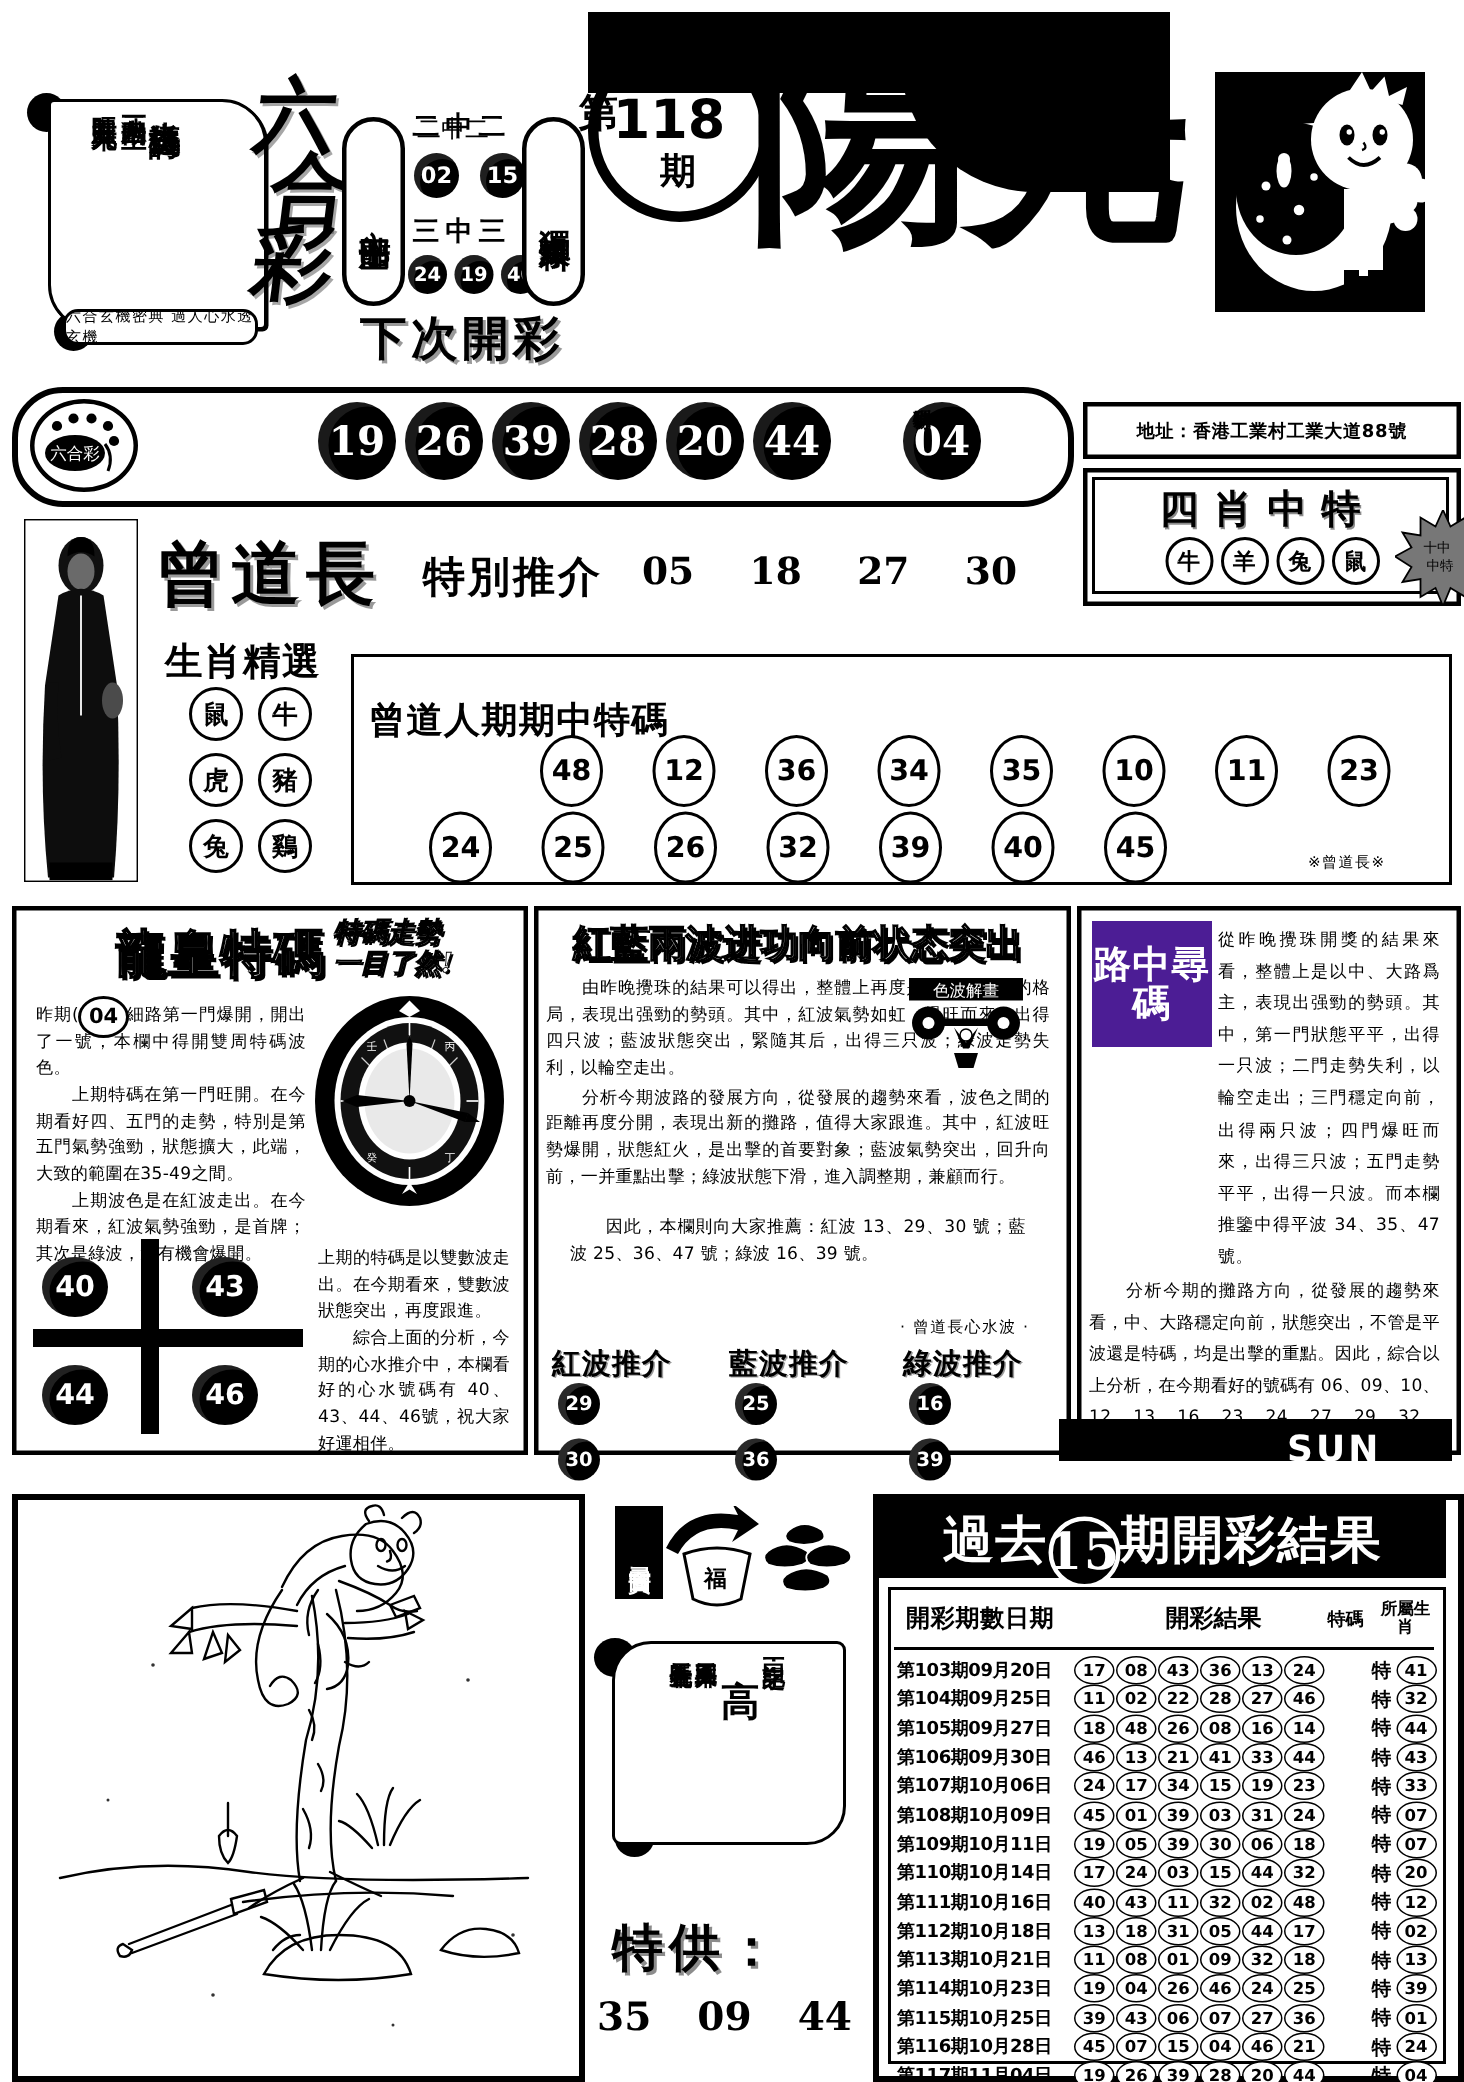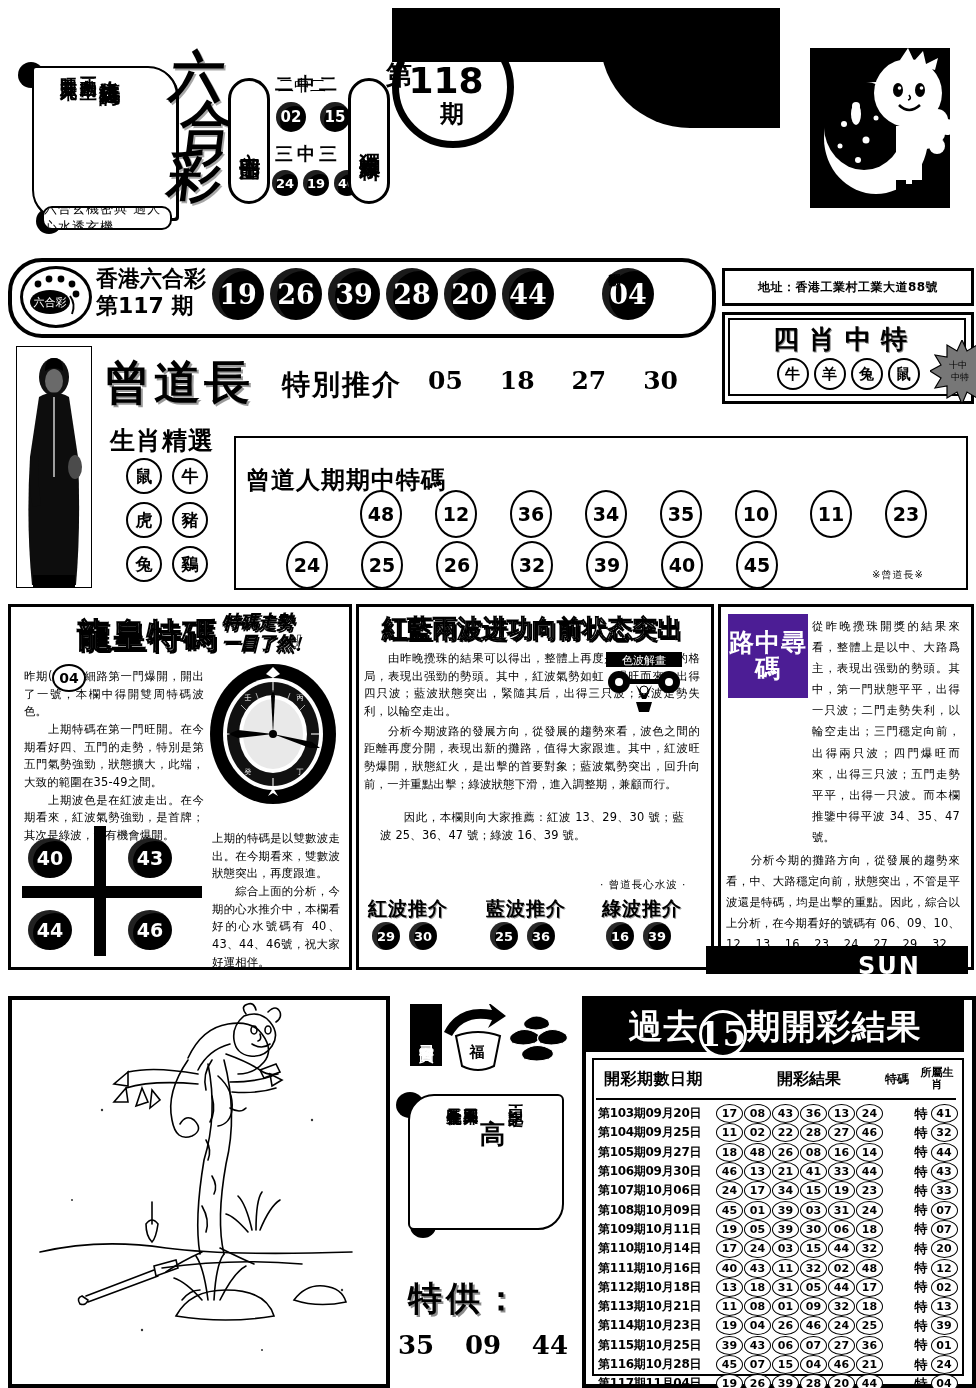--- a/index.html
+++ b/index.html
@@ -19,21 +19,21 @@
     background:#fff;border:2px solid #000;border-radius:4px 30px 4px 30px;
     box-shadow:1px 1px 0 #000;}
   .scroll-roll{position:absolute;width:26px;height:26px;background:#000;border-radius:50%;}
   .poem-cols{position:absolute;left:8px;top:6px;width:128px;height:140px;
     display:flex;flex-direction:row-reverse;justify-content:center;gap:2px;}
   .poem-col{writing-mode:vertical-rl;text-orientation:upright;font-size:17px;
     font-weight:bold;line-height:1.05;letter-spacing:1px;}
   .poem-title{font-size:21px;}
   .scroll-ribbon{position:absolute;left:24px;top:148px;width:126px;height:20px;
     border:2px solid #000;border-radius:10px;background:#fff;
-    font-size:13px;display:flex;align-items:center;justify-content:center;
+    font-size:10px;display:flex;align-items:center;justify-content:center;
     letter-spacing:1px;overflow:hidden;}
 
   .lhc-logo{left:168px;top:52px;width:88px;height:175px;}
   .lhc-ch{font-size:54px;font-weight:bold;line-height:0.92;
     font-family:"DejaVu Serif","Liberation Serif",serif;
     transform:skewX(-7deg);text-shadow:2px 2px 0 rgba(0,0,0,.35);}
 
   .pill{border:3px solid #000;border-radius:22px;background:#fff;
     display:flex;align-items:center;justify-content:center;}
   .pill .vert{font-size:21px;font-weight:bold;line-height:1.12;letter-spacing:2px;}
@@ -134,21 +134,21 @@
   #p1-txt2{left:212px;top:830px;width:128px;}
 
   #p2-head{left:364px;top:612px;width:336px;text-align:center;font-size:25px;font-weight:bold;
     letter-spacing:0px;font-family:"DejaVu Serif","Liberation Serif",serif;
     -webkit-text-stroke:.8px #000;color:#fff;text-shadow:2px 2px 0 #000;}
   #p2-txt{left:364px;top:650px;width:336px;}
   #p2-icon{left:606px;top:652px;width:90px;height:62px;}
   #p2-sig{left:600px;top:878px;font-size:10.5px;letter-spacing:1px;}
   .wavehead{position:absolute;font-size:19px;font-weight:bold;letter-spacing:1px;
     font-family:"DejaVu Serif","Liberation Serif",serif;text-shadow:1px 1px 0 rgba(0,0,0,.4);}
-  .waveballs{position:absolute;display:flex;gap:9px;}
+  .waveballs{position:absolute;display:flex;gap:9px;flex-direction:column;}
   .wb{width:28px;height:28px;border-radius:50%;background:#000;color:#fff;
     display:flex;align-items:center;justify-content:center;font-size:13px;font-weight:bold;
     box-shadow:inset 5px 2px 0 rgba(255,255,255,.16);}
 
   #p3-badge{left:728px;top:614px;width:80px;height:84px;background:#4c1d95;color:#fff;
     display:flex;align-items:center;justify-content:center;text-align:center;}
   #p3-badge span{font-size:25px;font-weight:bold;line-height:1.05;letter-spacing:1px;
     font-family:"DejaVu Serif","Liberation Serif",serif;}
   #p3-txt{left:726px;top:616px;width:234px;}
   #p3-txt p:first-child{text-indent:0;}
@@ -245,26 +245,28 @@
     <div class="abs" style="left:272px;top:170px;display:flex;gap:5px;">
       <div class="ball-bk sm">24</div>
       <div class="ball-bk sm">19</div>
       <div class="ball-bk sm">40</div>
     </div>
 
     <div class="abs pill" id="scoop-pill">
       <div class="vert">獨家爆料</div>
     </div>
 
+    <div class="abs" id="nextdraw">下次開彩</div>
 
     <div class="abs" id="issue-ring"></div>
     <div class="abs" id="issue-di">第</div>
     <div class="abs" id="issue-num">118</div>
     <div class="abs" id="issue-qi">期</div>
 
+    <div class="abs" id="sun-ch">陽光</div>
 
     <div class="abs" id="mascot">
       <svg width="150" height="160" viewBox="0 0 150 160">
         <path d="M10 0 L150 0 L150 160 L10 160 Z" fill="#000"></path>
         <ellipse cx="76" cy="90" rx="52" ry="56" fill="#fff"></ellipse>
         <path d="M24 78 a40 44 0 0 1 80 0 a40 44 0 0 1 -80 0" fill="#000"></path>
         <circle cx="56" cy="58" r="4" fill="#fff"></circle>
           <circle cx="44" cy="76" r="3" fill="#fff"></circle>
         <circle cx="66" cy="92" r="3.5" fill="#fff"></circle>
           <circle cx="40" cy="98" r="2.5" fill="#fff"></circle>
@@ -299,24 +301,20 @@
     <svg width="60" height="50" viewBox="0 0 60 50">
       <circle cx="12" cy="12" r="3.4" fill="#000"></circle>
         <circle cx="23" cy="7" r="3.4" fill="#000"></circle>
       <circle cx="35" cy="7" r="3.4" fill="#000"></circle>
         <circle cx="46" cy="12" r="3.4" fill="#000"></circle>
       <circle cx="50" cy="22" r="3.4" fill="#000"></circle>
       <ellipse cx="24" cy="30" rx="20" ry="12" fill="#000"></ellipse>
       <text x="24" y="34" font-size="11" fill="#fff" text-anchor="middle" font-family="DejaVu Sans">六合彩</text>
       <path d="M44 24 q6 8 2 18" stroke="#000" stroke-width="2" fill="none"></path>
     </svg>
-  </div>
-  <div class="abs" id="rb-title">
-    <div>香港六合彩</div>
-    <div>第117 期</div>
   </div>
   <div class="abs" id="rb-balls">
     <div class="dbl">19</div>
     <div class="dbl">26</div>
     <div class="dbl">39</div>
     <div class="dbl">28</div>
     <div class="dbl">20</div>
     <div class="dbl">44</div>
     <div class="dbl" style="margin-left:42px">04</div>
   </div>

